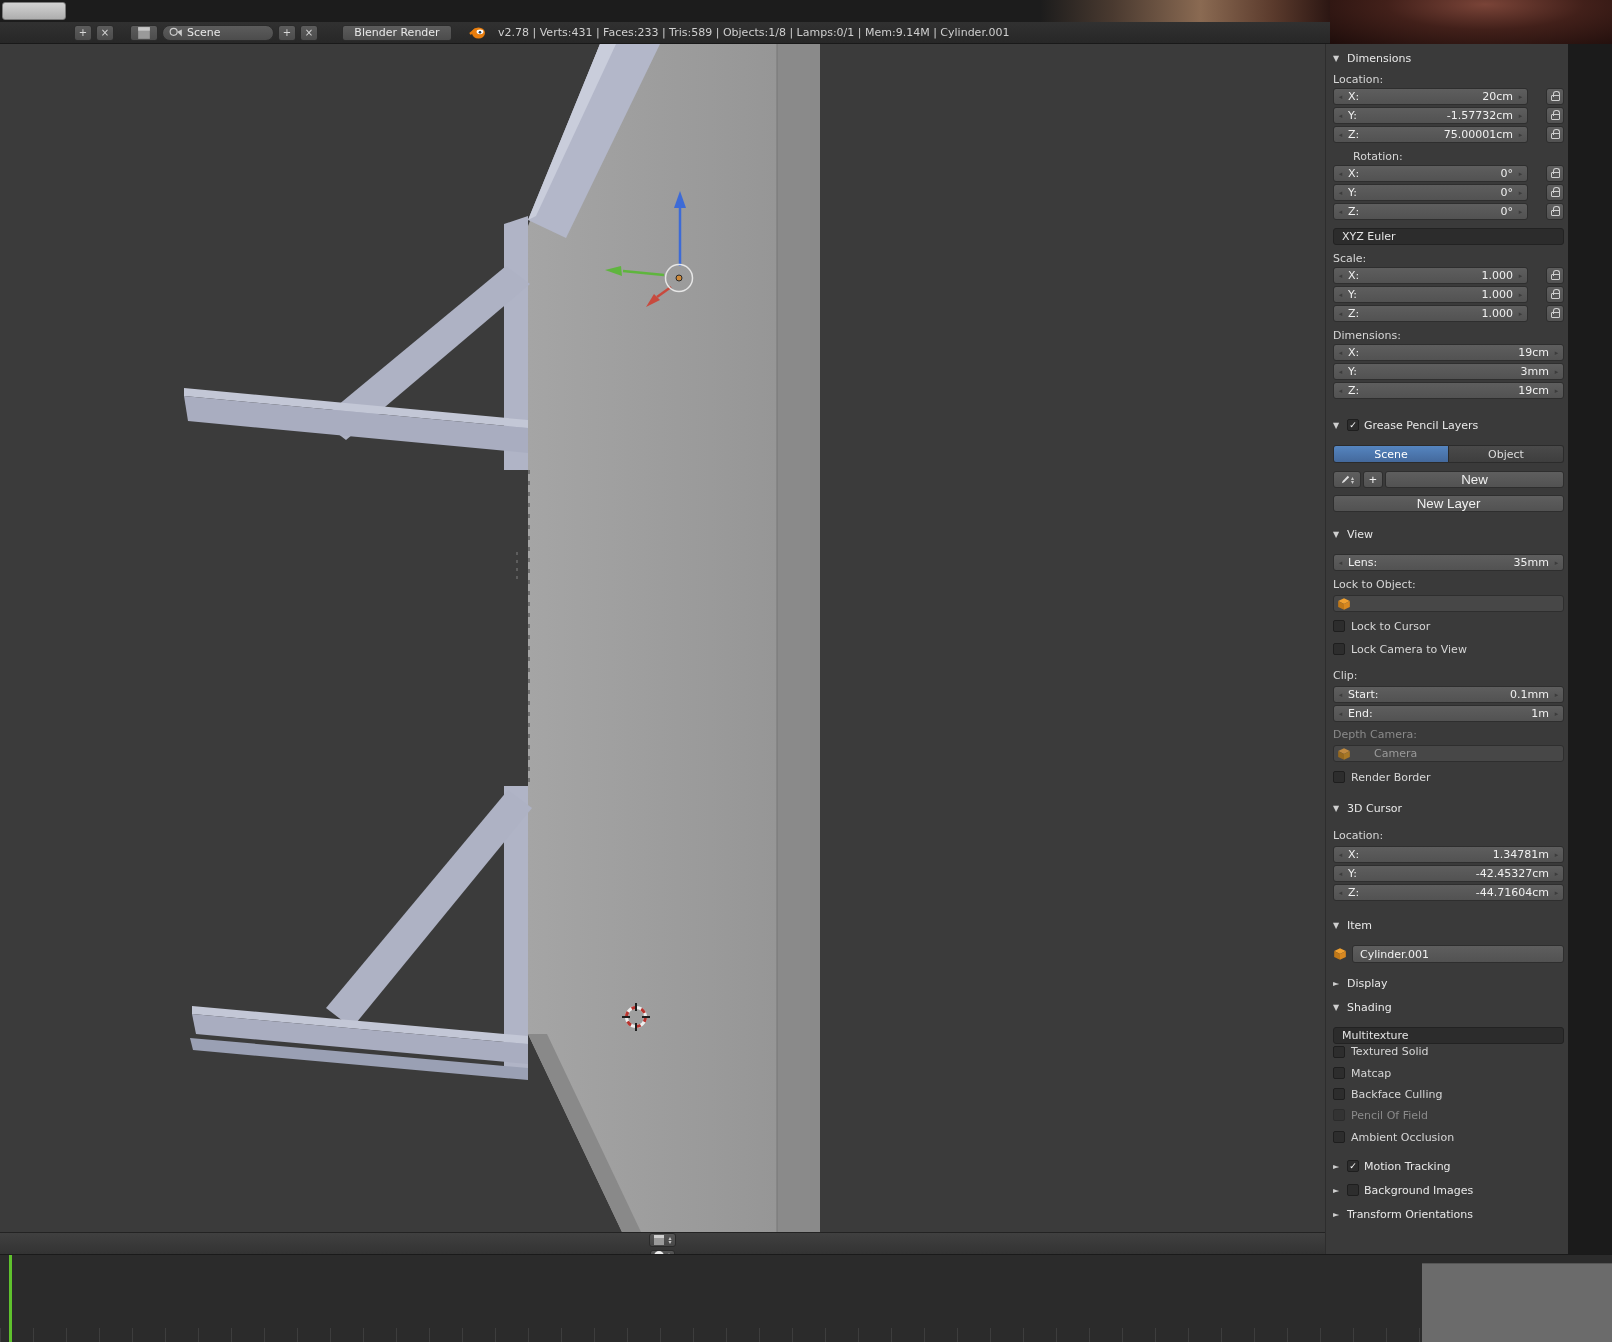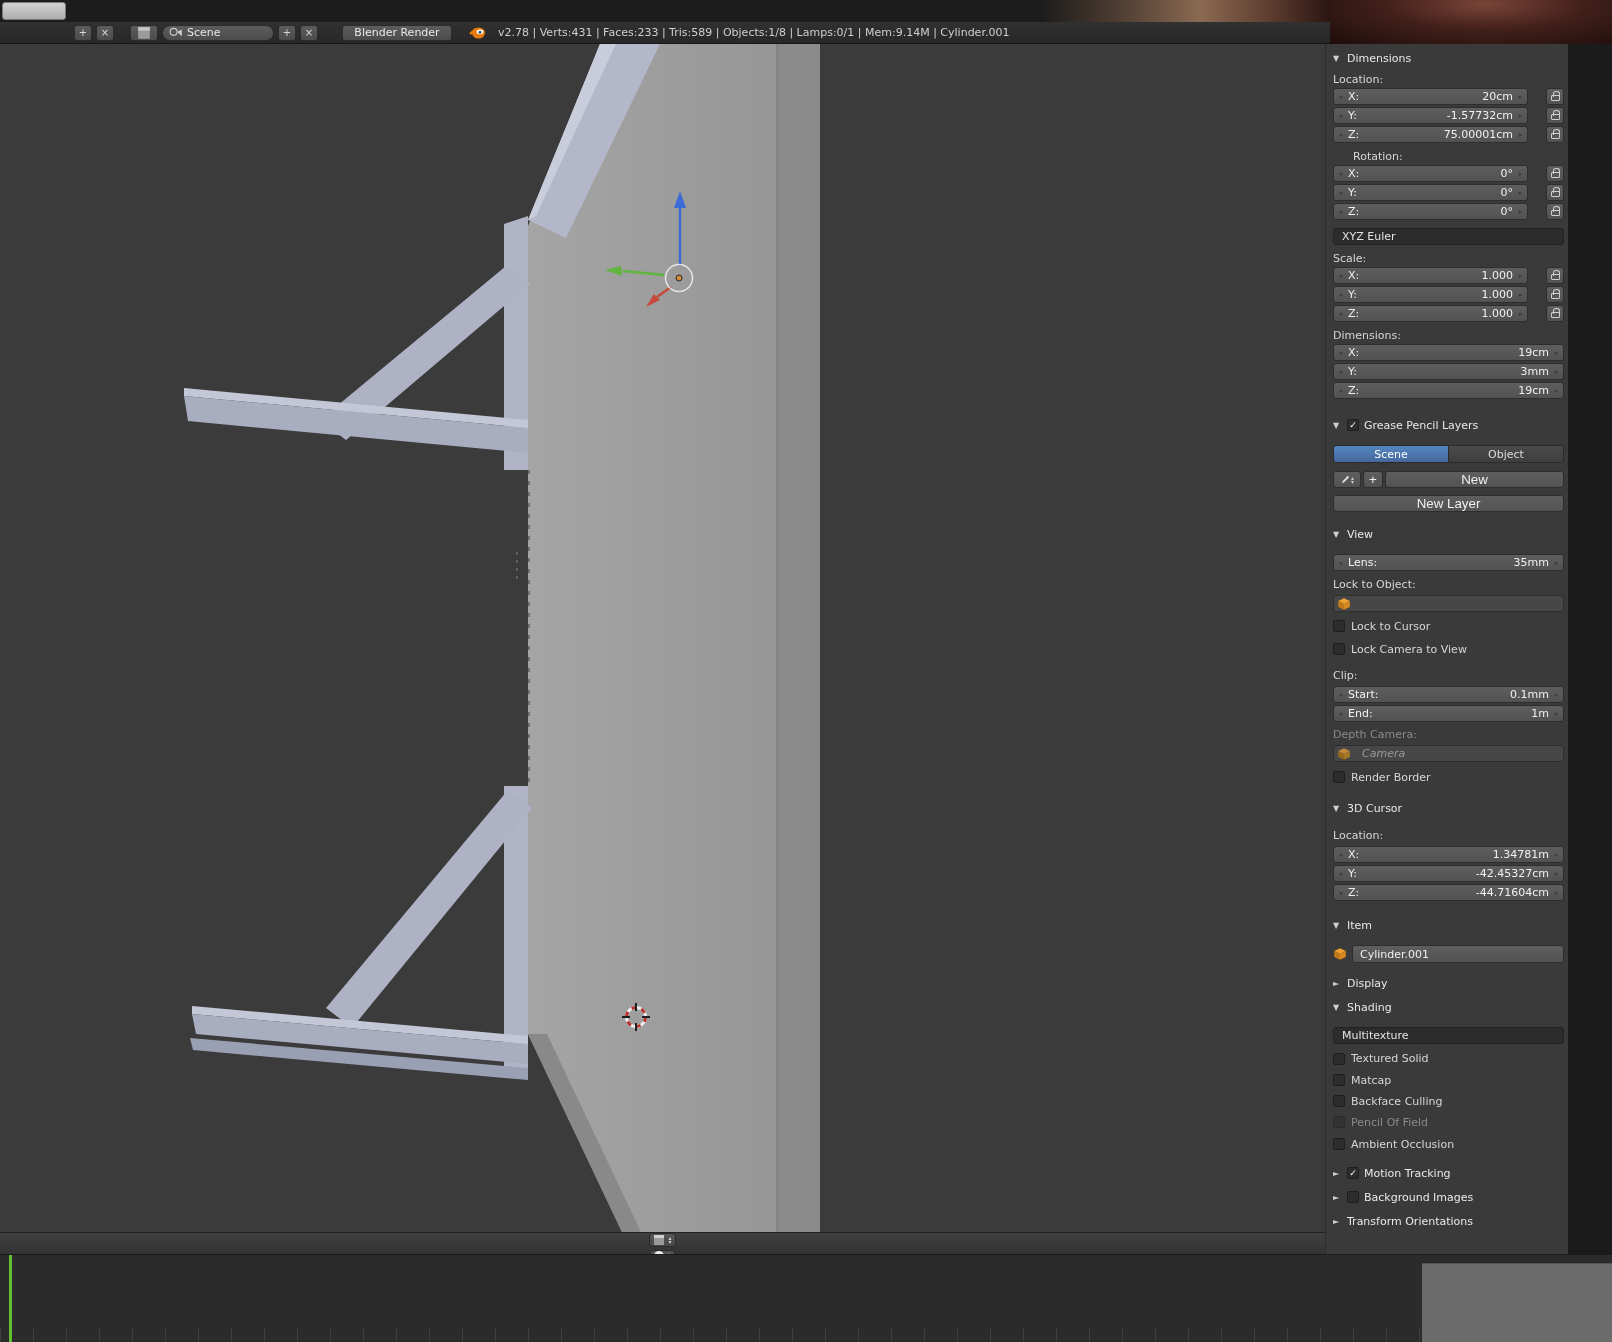--- a/index.html
+++ b/index.html
@@ -434,21 +434,21 @@
     <div class="row" style="margin-top:2px;">
       <div class="field num">
         <span class="fa">◂</span>
         <span class="flab">End:</span>
         <span class="fval">1m</span>
         <span class="fa">▸</span>
       </div>
     </div>
     <div class="plabel dim" style="margin-top:5px;">Depth Camera:</div>
     <div class="row" style="margin-top:4px;">
-      <div class="field muted" style="gap:11px;font-style:italic;">
+      <div class="field muted" style="gap:23px;">
         <svg class="cube-ic" width="12" height="12" viewBox="0 0 12 12">
           <path d="M6 1 L11 3.5 L6 6 L1 3.5 Z" fill="#c08a40"></path>
             <path d="M1 3.5 L6 6 L6 11 L1 8.5 Z" fill="#96691f"></path>
             <path d="M11 3.5 L6 6 L6 11 L11 8.5 Z" fill="#a87826"></path>
         </svg>
         <span>Camera</span>
       </div>
     </div>
     <div class="check-row" style="margin-top:8px;">
       <span class="checkbox"></span>
@@ -507,21 +507,21 @@
 
     <div class="sec-header" style="margin-top:4px;">
       <span class="tri">▼</span>
       <span>Shading</span>
     </div>
     <div class="row" style="margin-top:10px;">
       <div class="field dark center">
         <span>Multitexture</span>
       </div>
     </div>
-    <div class="check-row" style="margin-top:7px;align-items:flex-end;">
+    <div class="check-row" style="align-items:flex-end;">
       <span class="checkbox"></span>
       <span>Textured Solid</span>
     </div>
     <div class="check-row" style="margin-top:8px;">
       <span class="checkbox"></span>
       <span>Matcap</span>
     </div>
     <div class="check-row" style="margin-top:7px;">
       <span class="checkbox"></span>
       <span>Backface Culling</span>

